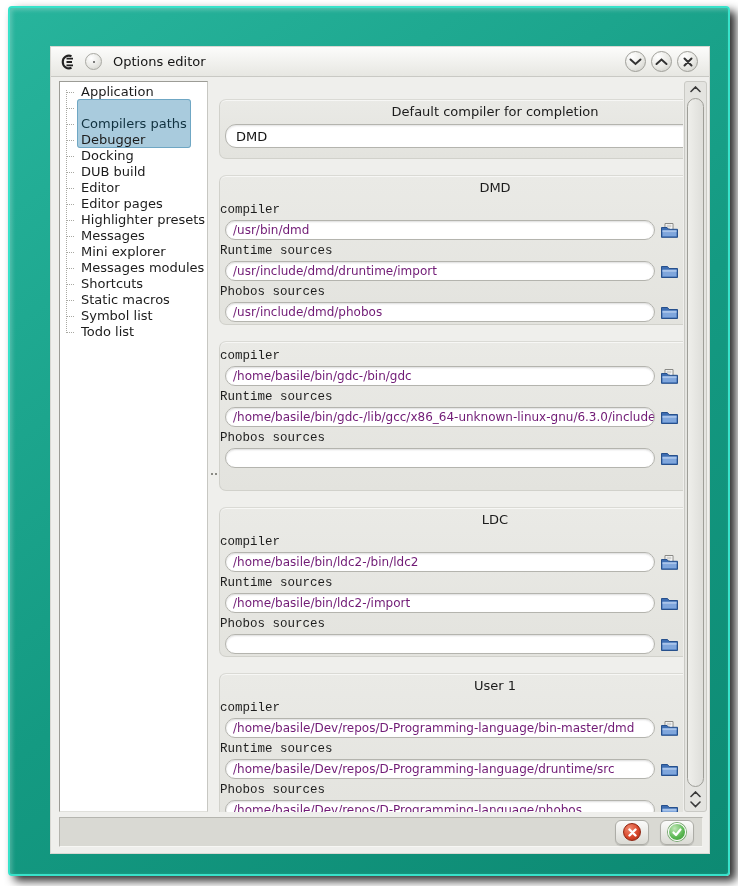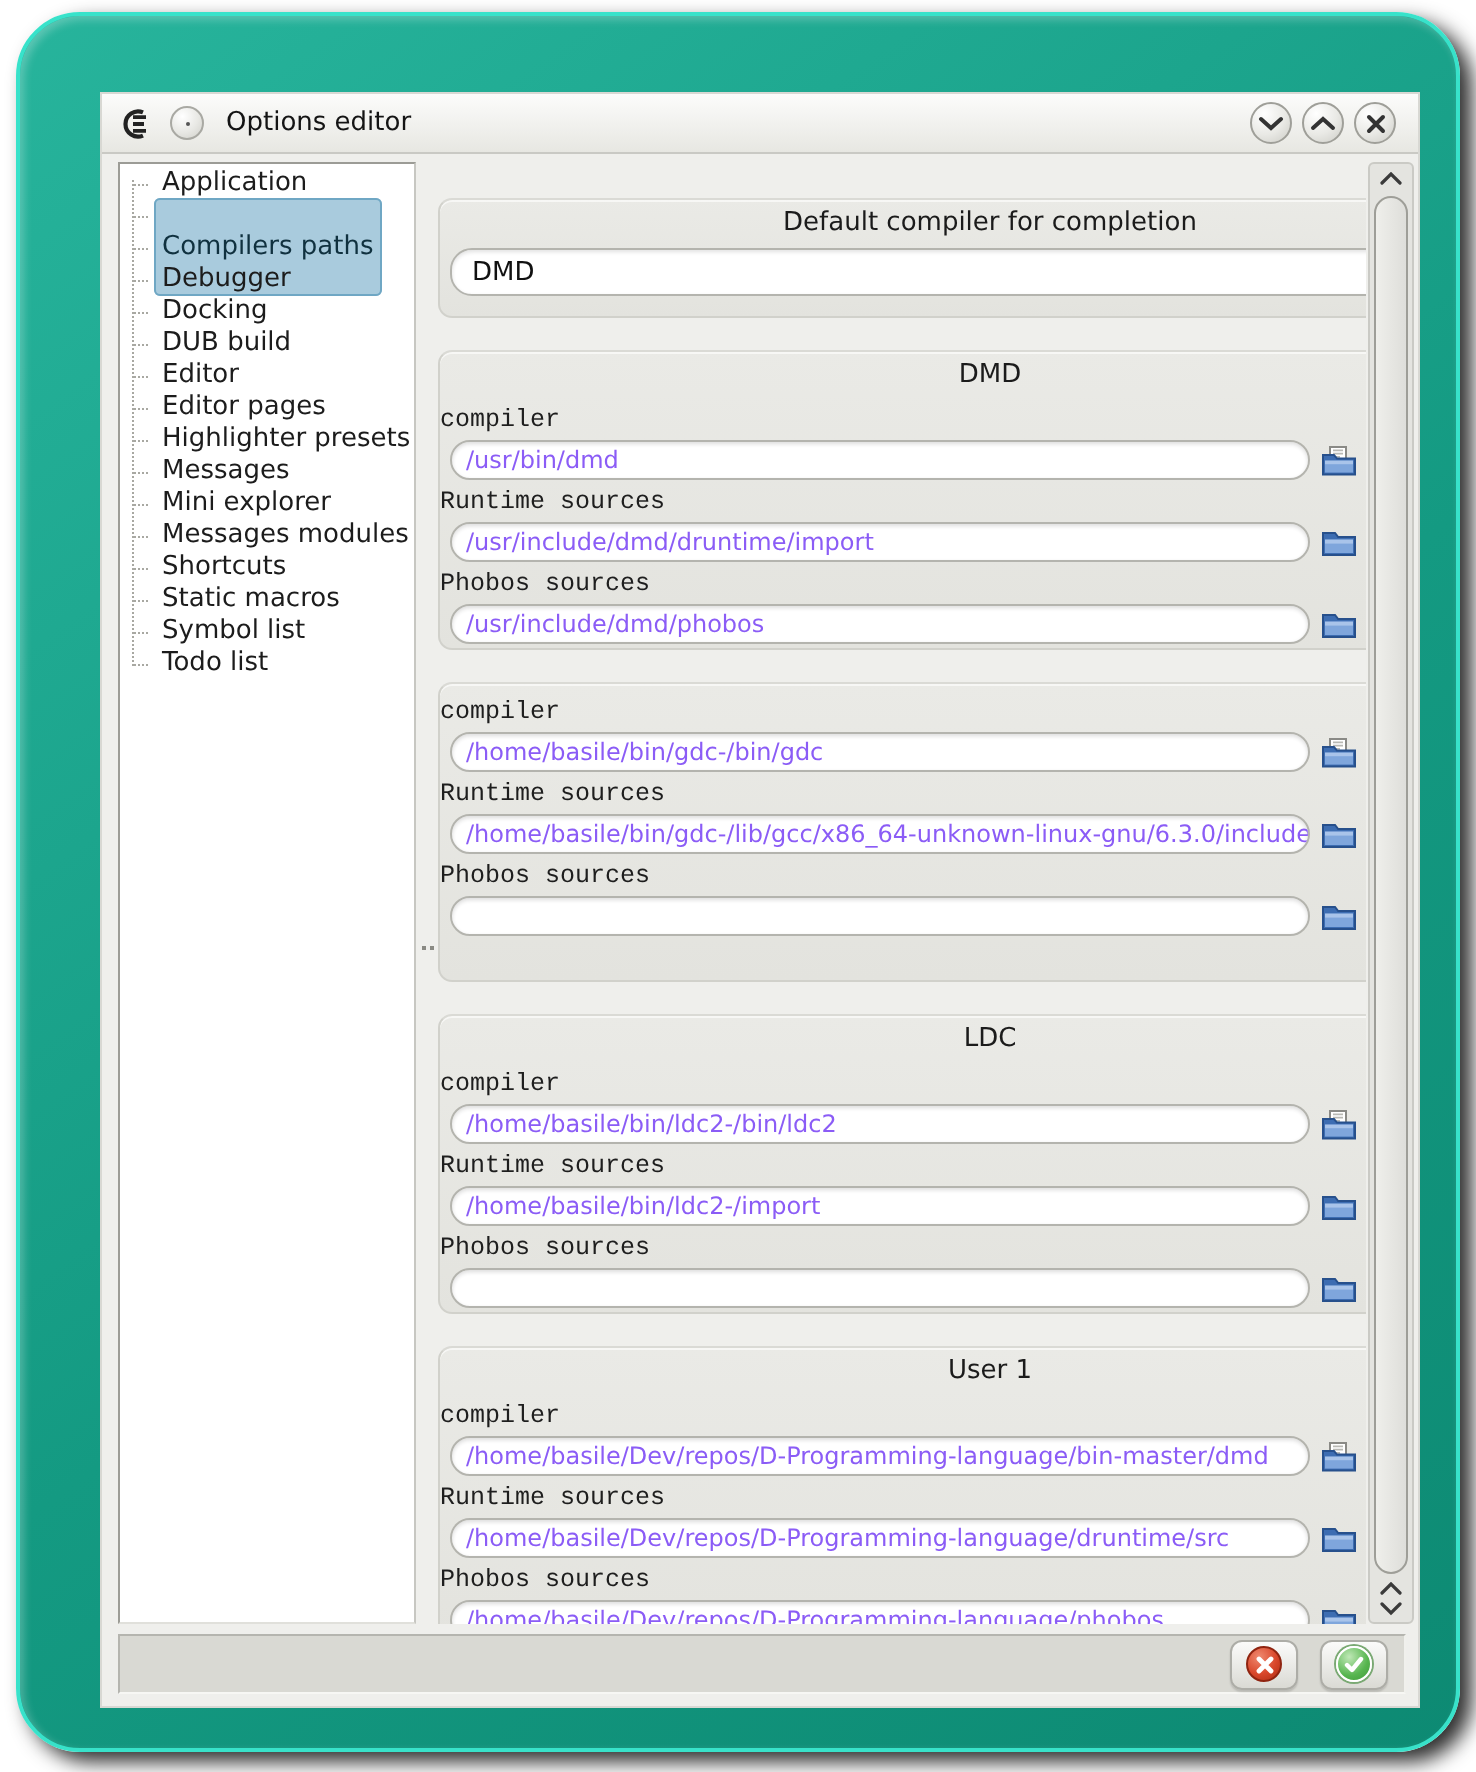--- a/index.html
+++ b/index.html
@@ -4,21 +4,21 @@
 <style>
   html,body{margin:0;padding:0;}
   body{
     width:738px;height:886px;background:#ffffff;position:relative;overflow:hidden;
     font-family:"DejaVu Sans","Liberation Sans",sans-serif;color:#1c1c1c;
     -webkit-font-smoothing:antialiased;
   }
   
   .frame{
     position:absolute;left:8px;top:6px;width:718px;height:866px;
-    border-radius:32px;
+    border-radius:4px;
     background:linear-gradient(145deg,#27b49c 0%,#149a82 55%,#0d8a73 100%);
     border:2px solid #38e2ca;
     box-shadow:6px 5px 10px rgba(0,0,0,0.82), inset 2px 2px 4px rgba(255,255,255,0.25);
   }
   .dialog{
     position:absolute;left:40px;top:38px;width:660px;height:808px;
     background:#efefec;border:1px solid #d8d8d3;box-sizing:border-box;
   }
   
   .titlebar{
@@ -67,21 +67,21 @@
   .group-compiler{height:150px;}
   .group-title{padding-top:4px;height:16px;text-align:center;font-size:13px;color:#1b1b1b;}
   .field-label{height:15px;margin-top:4px;text-align:left;font-size:12.5px;color:#1e1e1e;font-family:Liberation Mono, monospace;}
   .field-label.first{margin-top:7px;}
   .field-row{display:flex;align-items:center;margin-top:2px;padding:0 3px 0 5px;height:20px;gap:4px;}
   .path-input{
     width:430px;height:20px;box-sizing:border-box;background:#ffffff;
     border:1px solid #b4b4ae;border-radius:10px;
     box-shadow:inset 0 1px 2px rgba(0,0,0,0.14);
     font-size:12px;line-height:18px;padding:0 7px;
-    white-space:nowrap;overflow:hidden;color:#8b5cf6;
+    white-space:nowrap;overflow:hidden;color:#701a75;
   }
   .icon-btn{width:21px;height:20px;display:flex;align-items:center;justify-content:center;border-radius:3px;}
   .combo{
     margin:4px 5px 0 5px;height:24px;box-sizing:border-box;background:#ffffff;
     border:1px solid #b4b4ae;border-radius:11px;
     box-shadow:inset 0 1px 2px rgba(0,0,0,0.12);
     display:flex;align-items:center;font-size:13px;padding:0 10px;color:#111;
   }
   .combo .combo-text{flex:1;}
   

